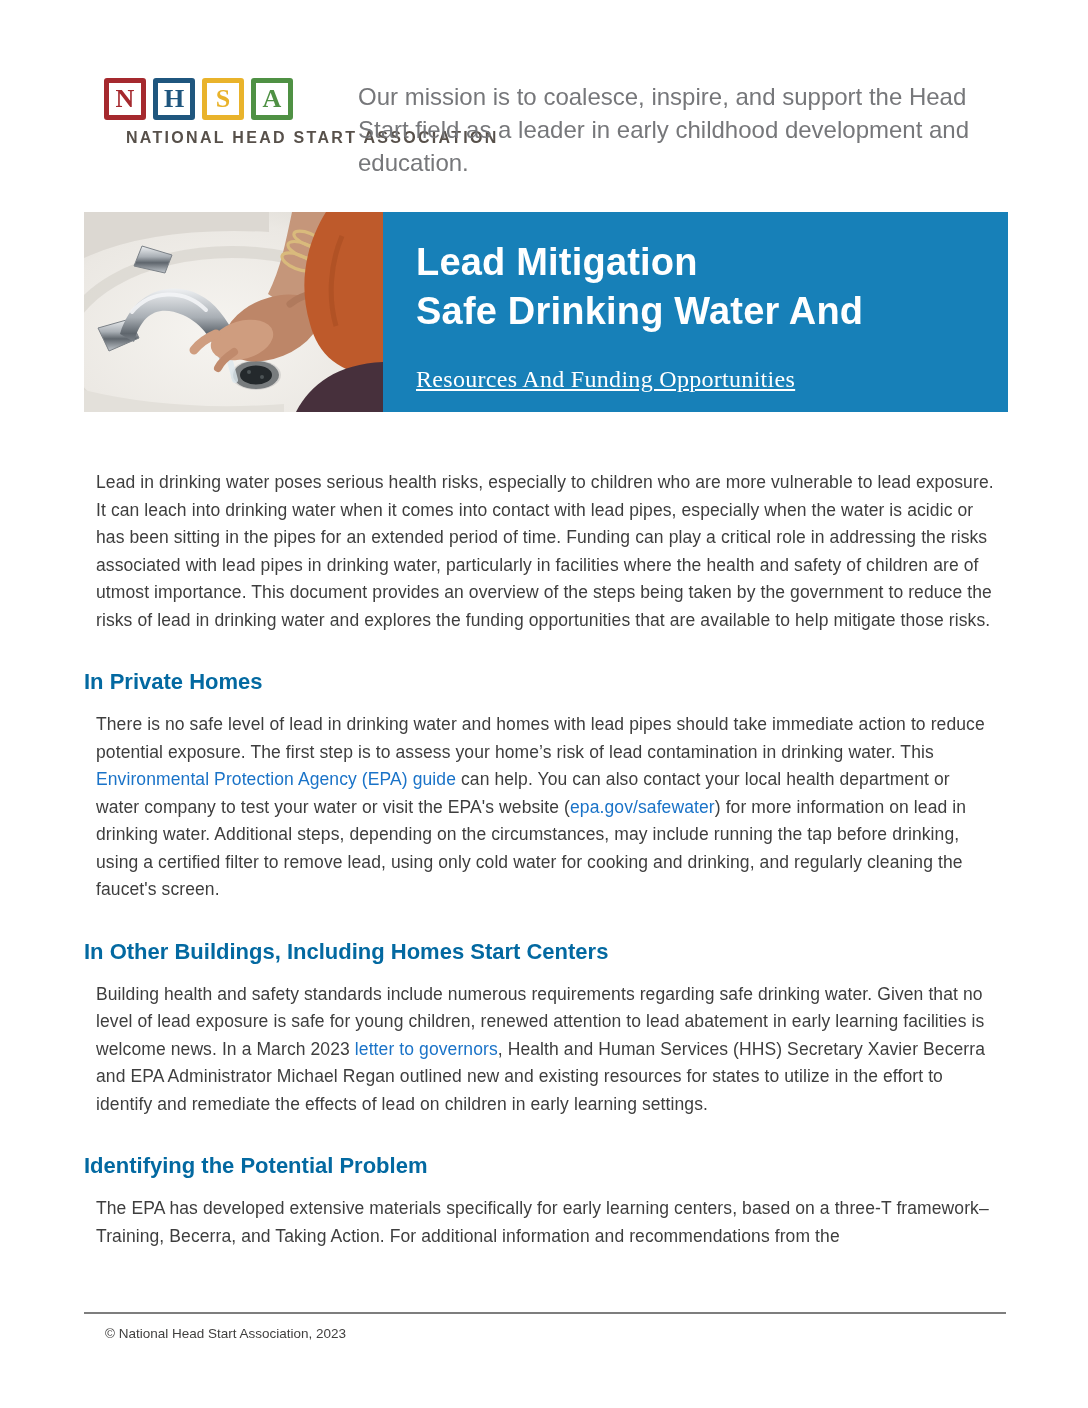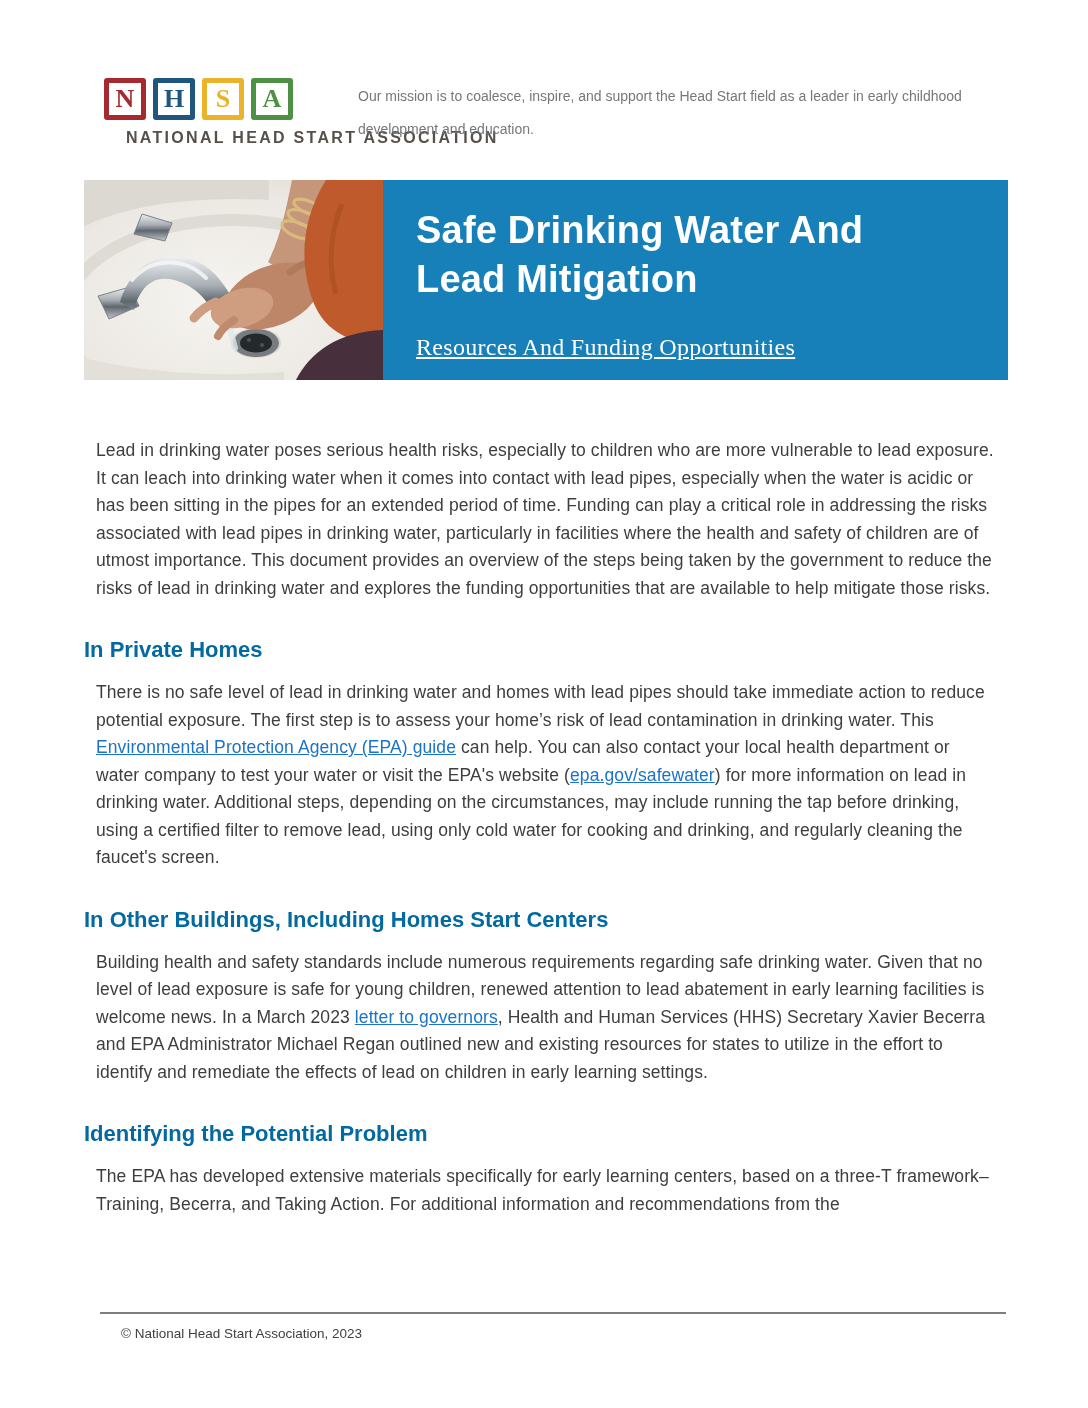--- a/index.html
+++ b/index.html
@@ -38,21 +38,21 @@
     margin-left: -18px;
     font-size: 16px;
     font-weight: 700;
     letter-spacing: 2.3px;
     color: #57504A;
     white-space: nowrap;
     padding-left: 40px;
   }
   .mission {
     width: 648px;
-    font-size: 14px;
+    font-size: 24px;
     line-height: 33px;
     color: #76777A;
     margin-top: 2px;
   }
 
   
   .hero {
     display: flex;
     margin: 33px 80px 0 84px;
     height: 200px;
@@ -89,28 +89,27 @@
   .doc-body p { margin: 12px; letter-spacing: 0.1px; }
   .doc-body h3 {
     margin: 36px 0 18px 0;
     font-size: 22px;
     line-height: 23px;
     font-weight: 700;
     color: #0369a1;
   }
   .doc-body a {
     color: var(--link-blue, #1A73C8);
-    text-decoration: underline;
     cursor: pointer;
   }
 
   
   .footer {
     position: absolute;
-    left: 100px; right: 82px;
+    left: 84px; right: 82px;
     top: 1312px;
   }
   .footer-rule { height: 2px; background: #7E7E7E; }
   .footer-text {
     margin: 12px 0 0 21px;
     font-size: 13.5px;
     color: #403F3E;
   }
 </style>
 </head>
@@ -181,22 +180,22 @@
         <path d="M206,92 q10,-8 22,-10" stroke="#b07a5d" stroke-width="7" stroke-linecap="round" fill="none"></path>
 
         <path d="M299,0 L242,0 C222,32 214,72 226,112 C234,142 254,162 299,166 Z" fill="#BE5A2B"></path>
         <path d="M258,24 C246,52 244,86 252,114" stroke="#a84d22" stroke-width="5" fill="none" opacity="0.6"></path>
 
         <path d="M299,200 L212,200 C226,172 254,152 299,150 Z" fill="#47303C"></path>
       </svg>
     </div>
     <div class="hero-band" style="background: rgb(23, 128, 184);">
       <div class="hero-title">
+        <div>Lead Mitigation</div>
         <div>Safe Drinking Water And</div>
-        <div>Lead Mitigation</div>
       </div>
       <div class="hero-subtitle">Resources And Funding Opportunities</div>
     </div>
   </div>
 
   <div class="doc-body">
       <p><span>Lead in drinking water poses serious health risks, especially to children who are more vulnerable to lead exposure. It can leach into drinking water when it comes into contact with lead pipes, especially when the water is acidic or has been sitting in the pipes for an extended period of time. Funding can play a critical role in addressing the risks associated with lead pipes in drinking water, particularly in facilities where the health and safety of children are of utmost importance. This document provides an overview of the steps being taken by the government to reduce the risks of lead in drinking water and explores the funding opportunities that are available to help mitigate those risks.</span></p>
       <h3>In Private Homes</h3>
       <p><span>There is no safe level of lead in drinking water and homes with lead pipes should take immediate action to reduce potential exposure. The first step is to assess your home’s risk of lead contamination in drinking water. This </span><a>Environmental Protection Agency (EPA) guide</a><span> can help. You can also contact your local health department or water company to test your water or visit the EPA's website (</span><a>epa.gov/safewater</a><span>) for more information on lead in drinking water. Additional steps, depending on the circumstances, may include running the tap before drinking, using a certified filter to remove lead, using only cold water for cooking and drinking, and regularly cleaning the faucet's screen.</span></p>
       <h3>In Other Buildings, Including Homes Start Centers</h3>

